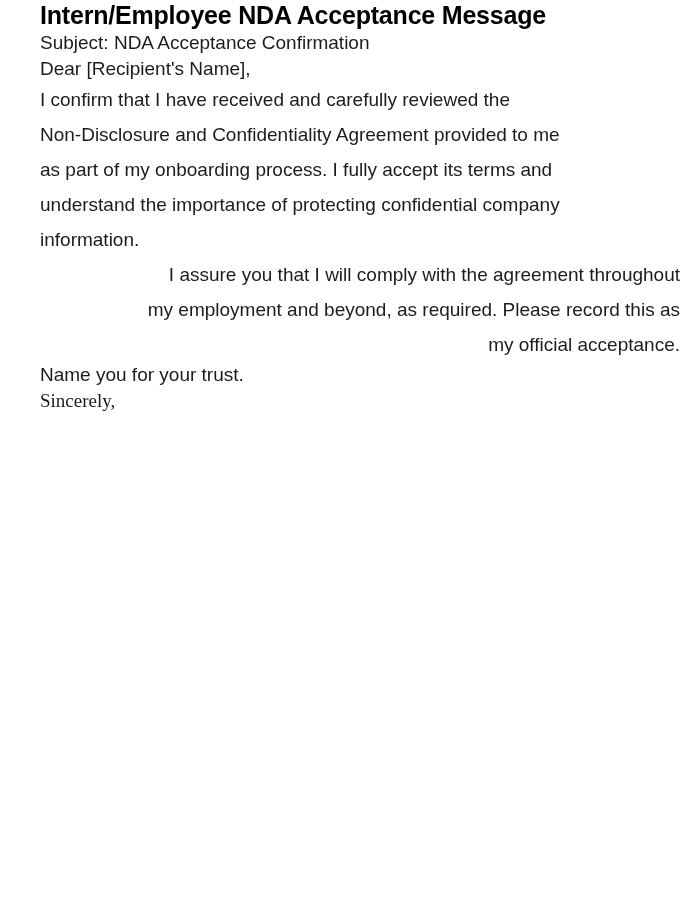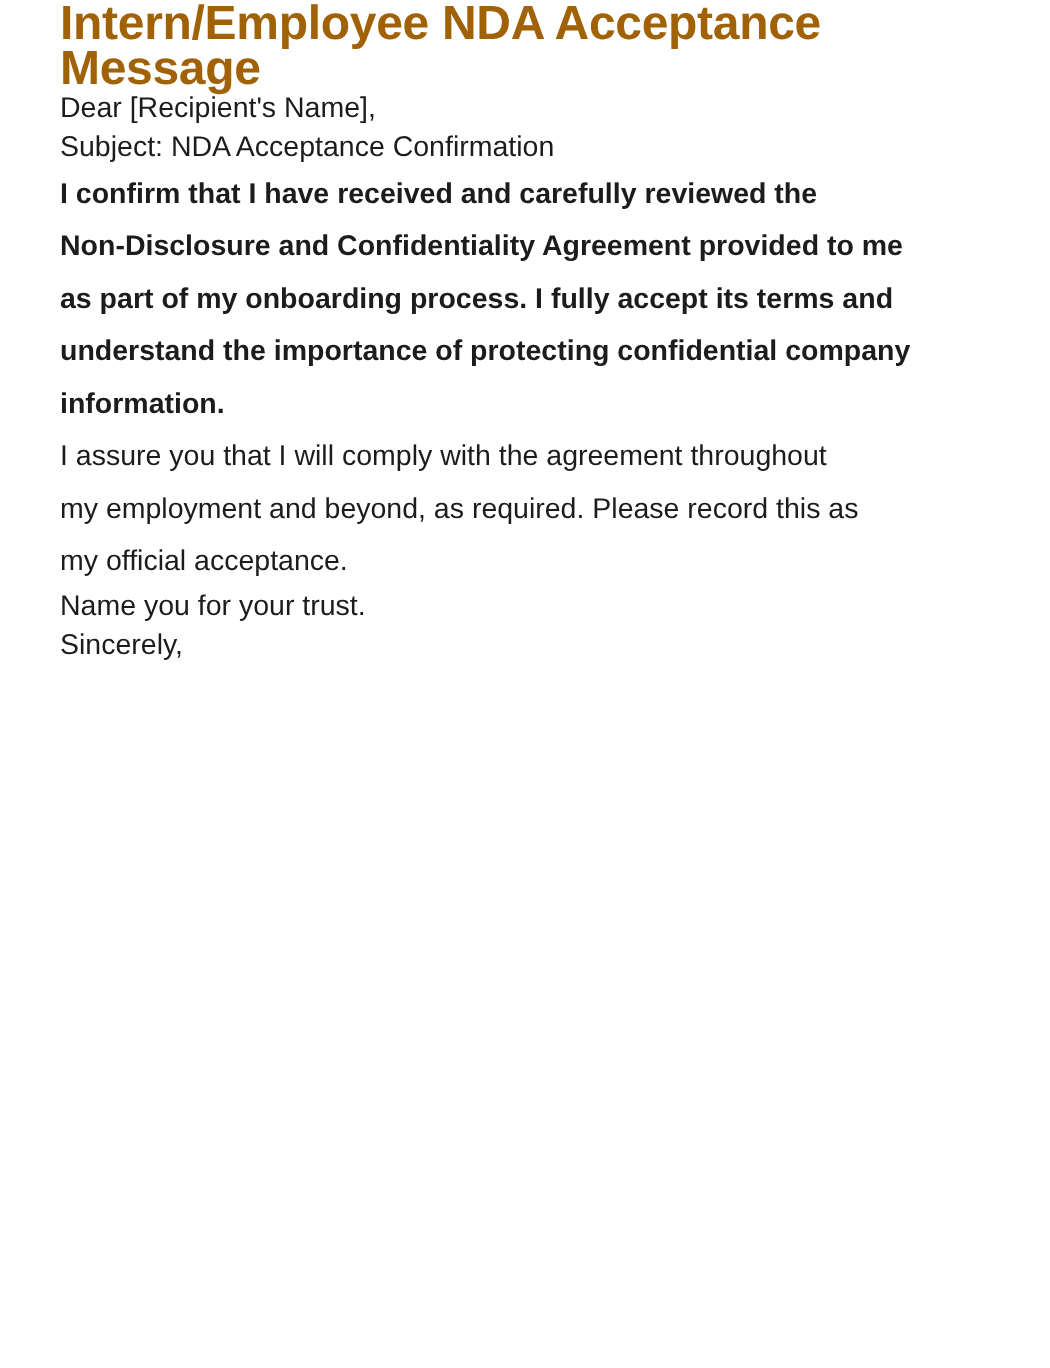--- a/index.html
+++ b/index.html
@@ -19,55 +19,55 @@
     width: 700px;
     height: 912px;
     padding: 0 20px 0 40px;
     background: #ffffff;
   }
   .page p, .page h1 {
     margin: 0;
     padding: 0;
   }
   .doc-title {
-    font-size: 32px;
+    font-size: 25px;
     font-weight: 700;
     line-height: 30px;
-    color: #a16207;
+    color: #000000;
     margin-top: 25px;
     letter-spacing: -0.2px;
   }
   .line {
     font-size: 19px;
     line-height: 26px;
     color: #1c1c1c;
   }
   .para {
     font-size: 19px;
     line-height: 35px;
     color: #1c1c1c;
     white-space: pre-line;
   }
   .subject        { margin-top: 20px; }
   .salutation     { margin-top: 84px; }
-  .para-1         { margin-top: 80px; font-weight: bold; }
-  .para-2         { margin-top: 77px; }
+  .para-1         { margin-top: 80px; }
+  .para-2         { margin-top: 77px; text-align: right; }
   .thanks         { margin-top: 81px; }
-  .signoff        { margin-top: 29px; }
+  .signoff        { margin-top: 29px; font-family: Liberation Serif, serif; }
   .signature-name { margin-top: 28px; }
 </style>
 </head>
 <body>
 
 <main class="page">
   <h1 class="doc-title">Intern/Employee NDA Acceptance Message</h1>
 
+  <p class="line subject">Subject: NDA Acceptance Confirmation</p>
+
   <p class="line salutation">Dear [Recipient's Name],</p>
-
-  <p class="line subject">Subject: NDA Acceptance Confirmation</p>
 
   <p class="para para-1">I confirm that I have received and carefully reviewed the
 Non-Disclosure and Confidentiality Agreement provided to me
 as part of my onboarding process. I fully accept its terms and
 understand the importance of protecting confidential company
 information.</p>
 
   <p class="para para-2">I assure you that I will comply with the agreement throughout
 my employment and beyond, as required. Please record this as
 my official acceptance.</p>

